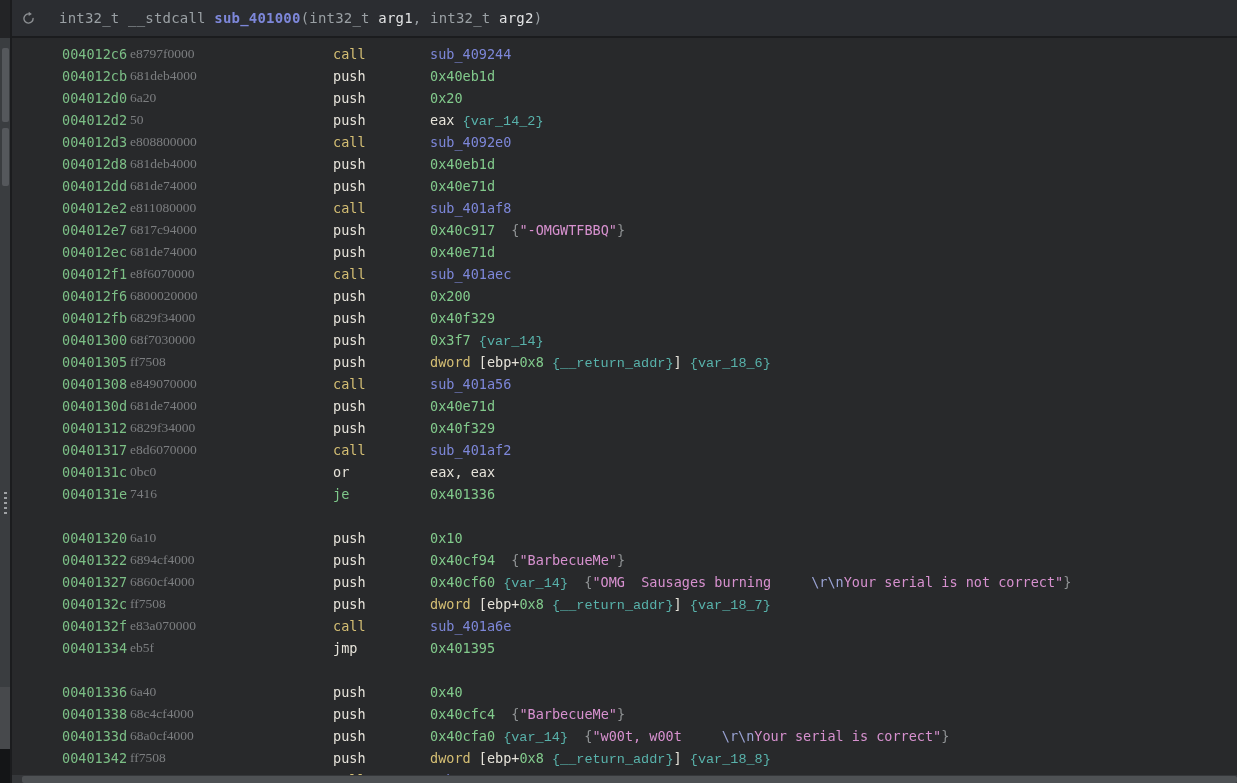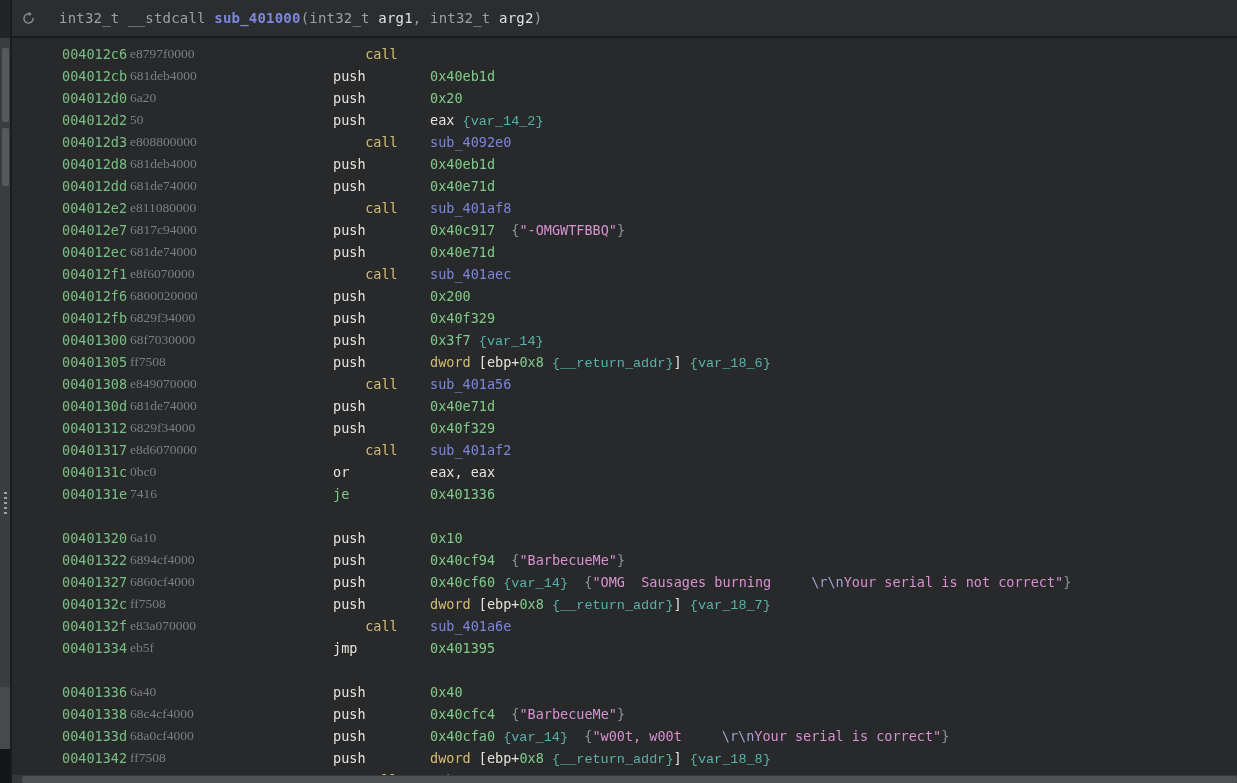--- a/index.html
+++ b/index.html
@@ -37,21 +37,21 @@
   }
   .g-midblock{position:absolute;bottom:34px;height:62px;left:0;right:0;background:#47494c;}
   .g-botdark{position:absolute;bottom:0;height:34px;left:0;right:0;background:#141517;}
   
   .content{position:absolute;left:12px;top:38px;right:0;bottom:8px;overflow:hidden;}
   .rows{padding-top:5px;}
   .row{display:flex;height:22px;line-height:22px;font-size:13.5px;white-space:pre;}
   .c-addr{width:68px;margin-left:50px;color:var(--addr,#7cbf86);flex:none;}
   .c-bytes{width:203px;color:var(--bytes,#7c7e80);flex:none;font-family:Liberation Serif, serif;}
   .c-mn{width:97px;flex:none;}
-  .m-call{color:var(--mn-call,#d5bf74);text-align:center;}
+  .m-call{color:var(--mn-call,#d5bf74);}
   .m-plain{color:var(--mn-plain,#e6e3da);}
   .m-jump{color:var(--mn-jump,#7fc98b);}
   .c-ops{flex:1;}
   .t-sym{color:var(--sym,#7d87d9);}
   .t-num{color:var(--num,#82ca8c);}
   .t-reg{color:var(--reg,#e6e3da);}
   .t-var{color:var(--var,#58b2ab);font-family:Liberation Mono, monospace;}
   .t-brace{color:var(--brace,#8f9294);}
   .t-str{color:var(--str,#d791cf);}
   .t-esc{color:var(--esc,#9aa3d4);margin-left:40px;}
@@ -76,21 +76,21 @@
 <div class="header">
   <svg class="reanalyze" viewBox="0 0 16 16">
     <path d="M 12.9 8 A 4.9 4.9 0 1 1 8.6 3.15" fill="none" stroke="#8d9093" stroke-width="1.5" stroke-linecap="round"></path>
     <path d="M 8.2 0.9 L 11.6 3.1 L 8.2 5.4 Z" fill="#8d9093"></path>
   </svg>
   <div class="sig"><span class="h-type">int32_t </span><span class="h-type">__stdcall </span><span class="h-sym">sub_401000</span><span class="h-punct">(</span><span class="h-type">int32_t </span><span class="h-arg">arg1</span><span class="h-punct">, </span><span class="h-type">int32_t </span><span class="h-arg">arg2</span><span class="h-punct">)</span></div>
 </div>
 
 <div class="content">
   <div class="rows">
-      <div class="row"><span class="c-addr">004012c6</span><span class="c-bytes">e8797f0000</span><span class="c-mn m-call">call</span></div>
+      <div class="row"><span class="c-addr">004012c6</span><span class="c-bytes">e8797f0000</span><span class="c-mn m-call">call</span><span class="c-ops"><span class="t-sym">sub_409244</span></span></div>
       <div class="row"><span class="c-addr">004012cb</span><span class="c-bytes">681deb4000</span><span class="c-mn m-plain">push</span><span class="c-ops"><span class="t-num">0x40eb1d</span></span></div>
       <div class="row"><span class="c-addr">004012d0</span><span class="c-bytes">6a20</span><span class="c-mn m-plain">push</span><span class="c-ops"><span class="t-num">0x20</span></span></div>
       <div class="row"><span class="c-addr">004012d2</span><span class="c-bytes">50</span><span class="c-mn m-plain">push</span><span class="c-ops"><span class="t-reg">eax</span><span class="t-sp"> </span><span class="t-var">{var_14_2}</span></span></div>
       <div class="row"><span class="c-addr">004012d3</span><span class="c-bytes">e808800000</span><span class="c-mn m-call">call</span><span class="c-ops"><span class="t-sym">sub_4092e0</span></span></div>
       <div class="row"><span class="c-addr">004012d8</span><span class="c-bytes">681deb4000</span><span class="c-mn m-plain">push</span><span class="c-ops"><span class="t-num">0x40eb1d</span></span></div>
       <div class="row"><span class="c-addr">004012dd</span><span class="c-bytes">681de74000</span><span class="c-mn m-plain">push</span><span class="c-ops"><span class="t-num">0x40e71d</span></span></div>
       <div class="row"><span class="c-addr">004012e2</span><span class="c-bytes">e811080000</span><span class="c-mn m-call">call</span><span class="c-ops"><span class="t-sym">sub_401af8</span></span></div>
       <div class="row"><span class="c-addr">004012e7</span><span class="c-bytes">6817c94000</span><span class="c-mn m-plain">push</span><span class="c-ops"><span class="t-num">0x40c917</span><span class="t-sp">  </span><span class="t-brace">{</span><span class="t-str">"-OMGWTFBBQ"</span><span class="t-brace">}</span></span></div>
       <div class="row"><span class="c-addr">004012ec</span><span class="c-bytes">681de74000</span><span class="c-mn m-plain">push</span><span class="c-ops"><span class="t-num">0x40e71d</span></span></div>
       <div class="row"><span class="c-addr">004012f1</span><span class="c-bytes">e8f6070000</span><span class="c-mn m-call">call</span><span class="c-ops"><span class="t-sym">sub_401aec</span></span></div>

